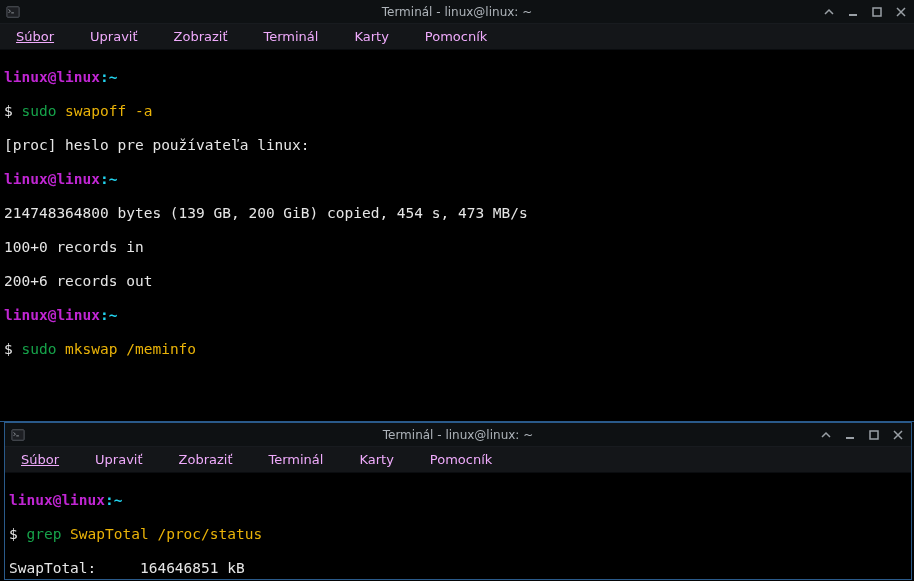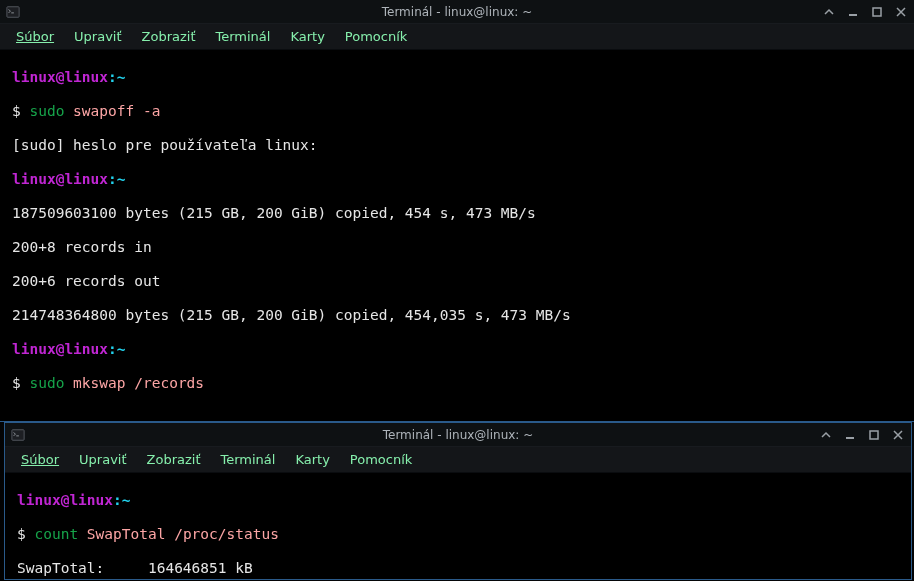--- a/index.html
+++ b/index.html
@@ -37,46 +37,45 @@
   .titlebar-btns { display: flex; gap: 10px; align-items: center; }
   .titlebar-btn { width: 14px; height: 14px; display: flex; align-items: center; justify-content: center; cursor: pointer; color: #9aa0a6; }
   .titlebar-btn svg { width: 12px; height: 12px; }
   .term-icon { width: 14px; height: 14px; display: flex; align-items: center; justify-content: center; }
   .menubar {
     height: 26px;
     background: #141619;
     display: flex;
     align-items: center;
     padding: 0 8px;
-    gap: 4px;
+    gap: 20px;
     font-family: "DejaVu Sans", sans-serif;
     font-size: 13px;
-    color: #86efac;
+    color: #f0abfc;
     border-bottom: 1px solid #0a0c0f;
   }
   .menu-item { padding: 2px 8px; cursor: pointer; }
   .menu-item .ul { text-decoration: underline; }
   .term-body {
     flex: 1;
     background: #000;
     padding: 2px 4px;
     font-size: 14.5px;
     line-height: 17px;
     color: #e6e6e6;
     white-space: pre;
     overflow: hidden;
-    margin-left: 8px;
   }
   .line { display: block; }
   .user { color: #c026d3; font-weight: bold; }
   .at { color: #c026d3; font-weight: bold; }
   .host { color: #c026d3; font-weight: bold; }
   .path { color: #22d3ee; font-weight: bold; }
   .dollar { color: #e6e6e6; }
-  .cmd { color: #fca5a5; }
+  .cmd { color: #eab308; }
   .kw { color: #16a34a; font-weight: normal; }
   .out { color: #e6e6e6; }
 </style>
 </head>
 <body>
 
 <div class="window window-1">
   <div class="titlebar">
     <div class="titlebar-left">
       <span class="term-icon">
@@ -114,28 +113,27 @@
     <span class="menu-item"><span class="ul">Súbor</span></span>
     <span class="menu-item"><span>Upraviť</span></span>
     <span class="menu-item"><span>Zobraziť</span></span>
     <span class="menu-item"><span>Terminál</span></span>
     <span class="menu-item"><span>Karty</span></span>
     <span class="menu-item"><span>Pomocník</span></span>
   </div>
   <div class="term-body">
 <span class="line"><span class="user">linux</span><span class="at">@</span><span class="host">linux</span><span class="path">:</span><span class="path">~</span></span>
 <span class="line"><span class="dollar">$</span> <span class="kw">sudo</span><span class="cmd"> swapoff -a</span></span>
-<span class="line out">[sudo] heslo pre používateľa linux:</span>
+<span class="line out">[proc] heslo pre používateľa linux:</span>
 <span class="line"><span class="user">linux</span><span class="at">@</span><span class="host">linux</span><span class="path">:</span><span class="path">~</span></span>
-<span class="line out">187509603100 bytes (215 GB, 200 GiB) copied, 454 s, 473 MB/s</span>
-<span class="line out">200+8 records in</span>
+<span class="line out">214748364800 bytes (139 GB, 200 GiB) copied, 454 s, 473 MB/s</span>
+<span class="line out">100+0 records in</span>
 <span class="line out">200+6 records out</span>
-<span class="line out">214748364800 bytes (215 GB, 200 GiB) copied, 454,035 s, 473 MB/s</span>
 <span class="line"><span class="user">linux</span><span class="at">@</span><span class="host">linux</span><span class="path">:</span><span class="path">~</span></span>
-<span class="line"><span class="dollar">$</span> <span class="kw">sudo</span><span class="cmd"> mkswap /records</span></span>
+<span class="line"><span class="dollar">$</span> <span class="kw">sudo</span><span class="cmd"> mkswap /meminfo</span></span>
 
 
 
 
 
 
 
 
   </div>
 </div>
@@ -177,18 +175,18 @@
   <div class="menubar">
     <span class="menu-item"><span class="ul">Súbor</span></span>
     <span class="menu-item"><span>Upraviť</span></span>
     <span class="menu-item"><span>Zobraziť</span></span>
     <span class="menu-item"><span>Terminál</span></span>
     <span class="menu-item"><span>Karty</span></span>
     <span class="menu-item"><span>Pomocník</span></span>
   </div>
   <div class="term-body">
 <span class="line"><span class="user">linux</span><span class="at">@</span><span class="host">linux</span><span class="path">:</span><span class="path">~</span></span>
-<span class="line"><span class="dollar">$</span> <span class="kw">count</span><span class="cmd"> SwapTotal /proc/status</span></span>
+<span class="line"><span class="dollar">$</span> <span class="kw">grep</span><span class="cmd"> SwapTotal /proc/status</span></span>
 <span class="line out">SwapTotal:     164646851 kB</span>
 
 
   </div>
 </div>
 
 </body></html>

